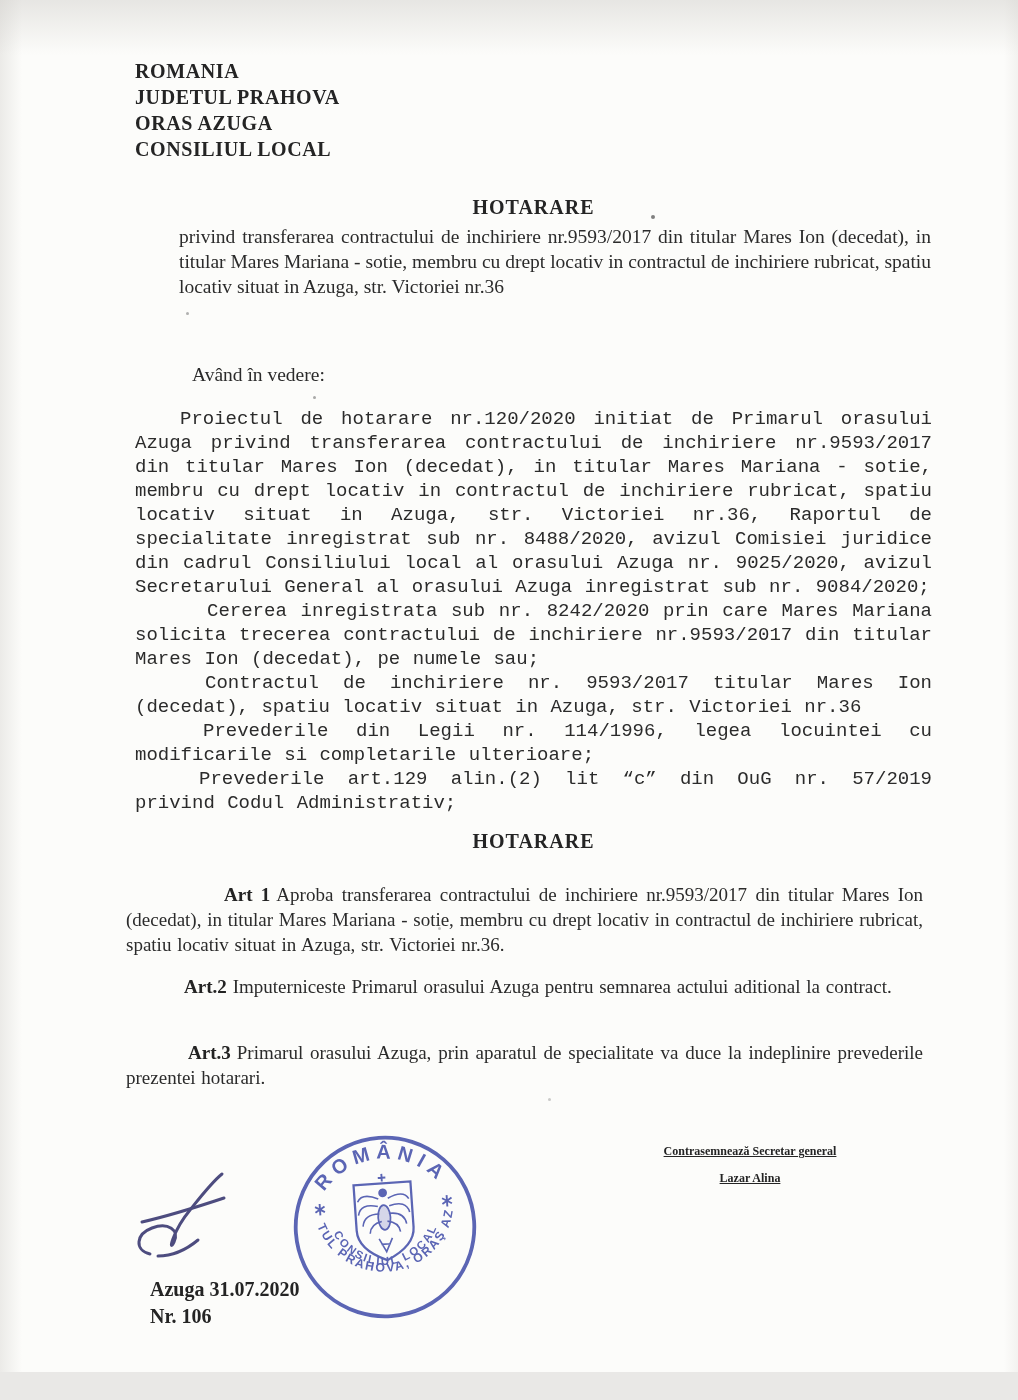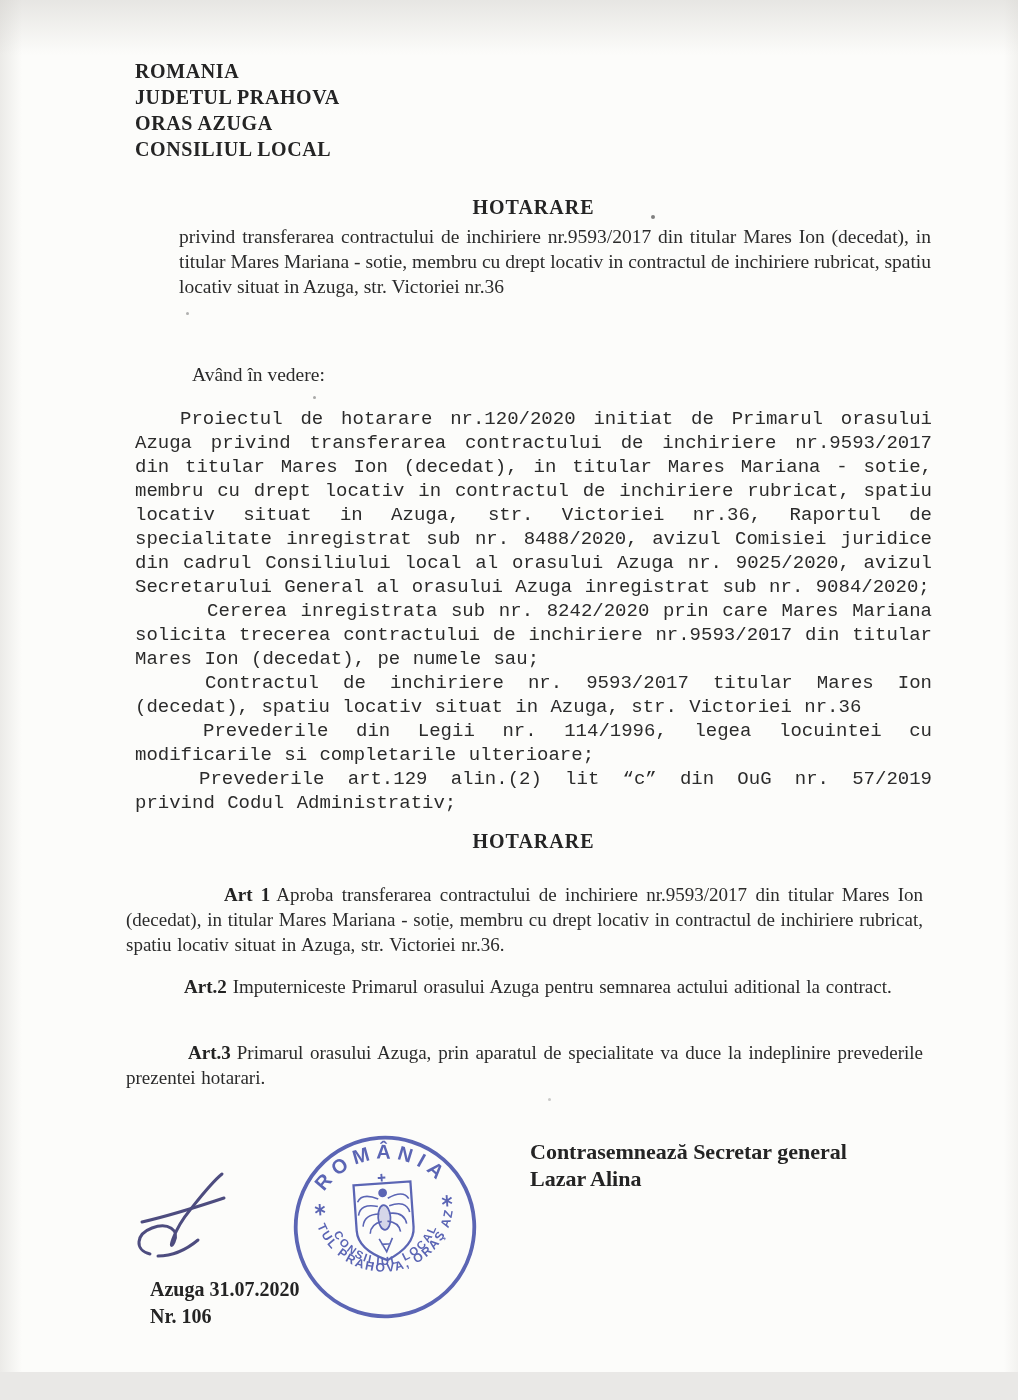--- a/index.html
+++ b/index.html
@@ -30,21 +30,21 @@
   .r5{text-indent:62px;}
   .adoption{position:absolute;left:196px;top:786px;font-weight:bold;font-size:19.5px;color:#242424;}
   .decision-title{position:absolute;left:135px;top:830px;width:797px;text-align:center;font-weight:bold;font-size:20px;letter-spacing:1px;color:#242424;}
   .article{position:absolute;left:118px;width:797px;font-size:19px;line-height:25px;text-align:justify;word-spacing:1px;margin:8px;}
   .a1{top:874px;text-indent:98px;}
   .a2{top:966px;text-indent:58px;}
   .a3{top:1032px;text-indent:62px;}
   .article b{color:#232323;margin-right:6px;}
   .sig-left{position:absolute;left:133px;top:1136px;font-weight:bold;font-size:20px;line-height:27px;color:#242424;}
   .sig-left .name{padding-left:13px;}
-  .sig-right{position:absolute;left:530px;top:1138px;width:440px;font-weight:bold;font-size:22px;line-height:27px;color:#242424;}
+  .sig-right{position:absolute;left:530px;top:1138px;width:440px;text-align:center;font-weight:bold;font-size:12px;line-height:27px;color:#242424;text-decoration:underline;}
   .footer-block{position:absolute;left:130px;top:1276px;font-weight:bold;font-size:20px;line-height:27px;color:#242424;margin-left:20px;}
   .signature-svg{position:absolute;left:128px;top:1166px;}
   .stamp-svg{position:absolute;left:290px;top:1132px;transform:rotate(-4deg);opacity:.9;}
   .speck{position:absolute;border-radius:50%;background:#555;}
   .speck.s1{left:651px;top:215px;width:4px;height:4px;opacity:.75;}
   .speck.s2{left:186px;top:312px;width:3px;height:3px;opacity:.45;}
   .speck.s3{left:313px;top:396px;width:3px;height:3px;opacity:.5;}
   .speck.s4{left:438px;top:927px;width:3px;height:3px;opacity:.35;}
   .speck.s5{left:548px;top:1098px;width:3px;height:3px;opacity:.3;}
 </style>

